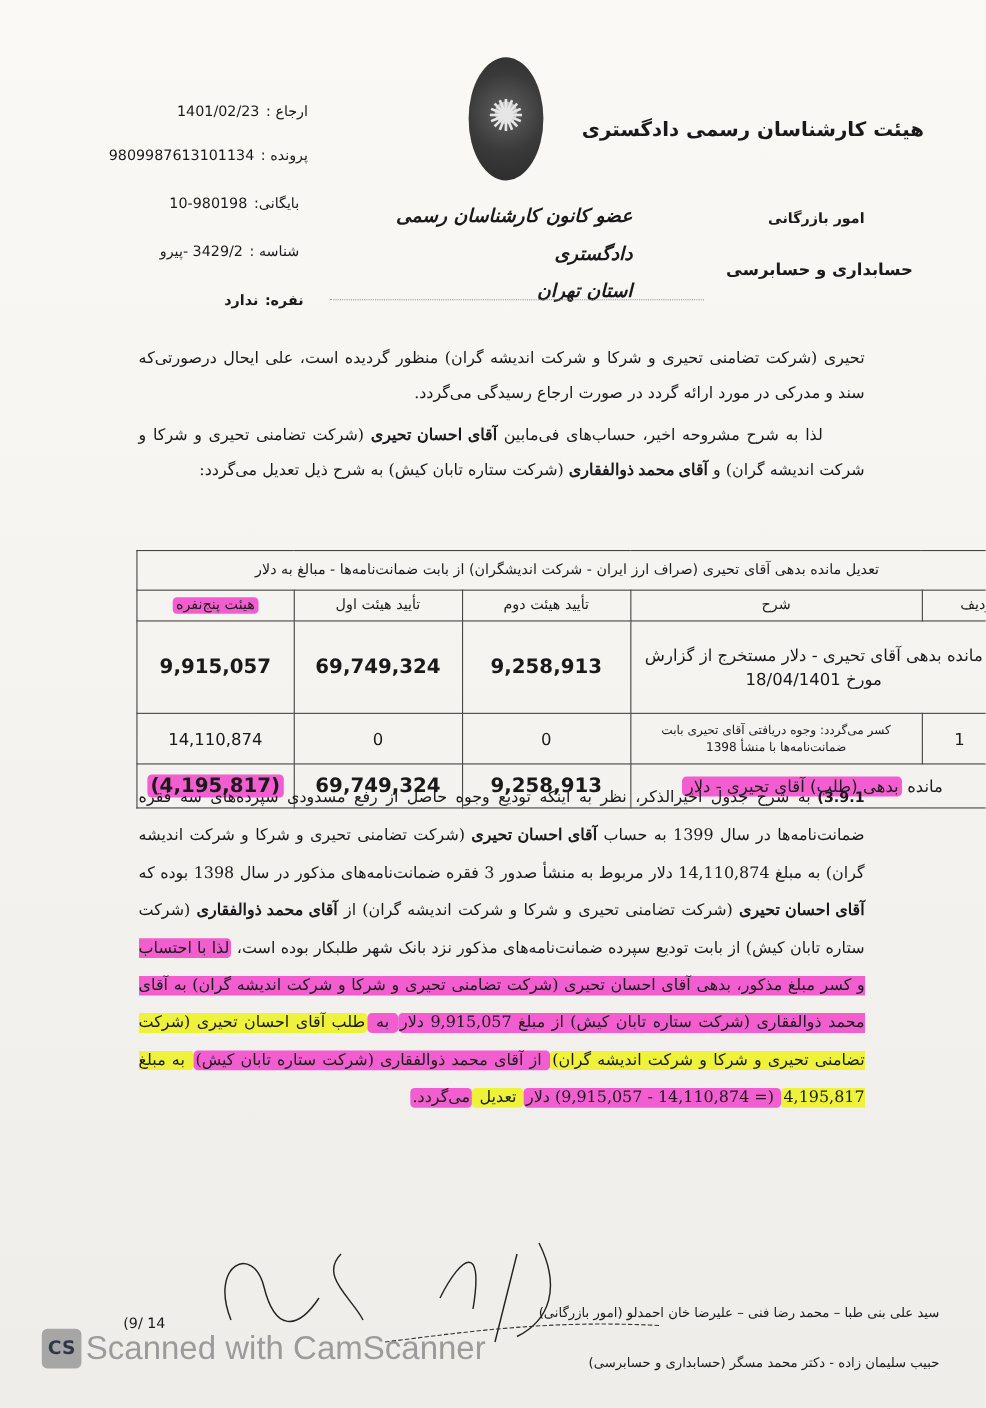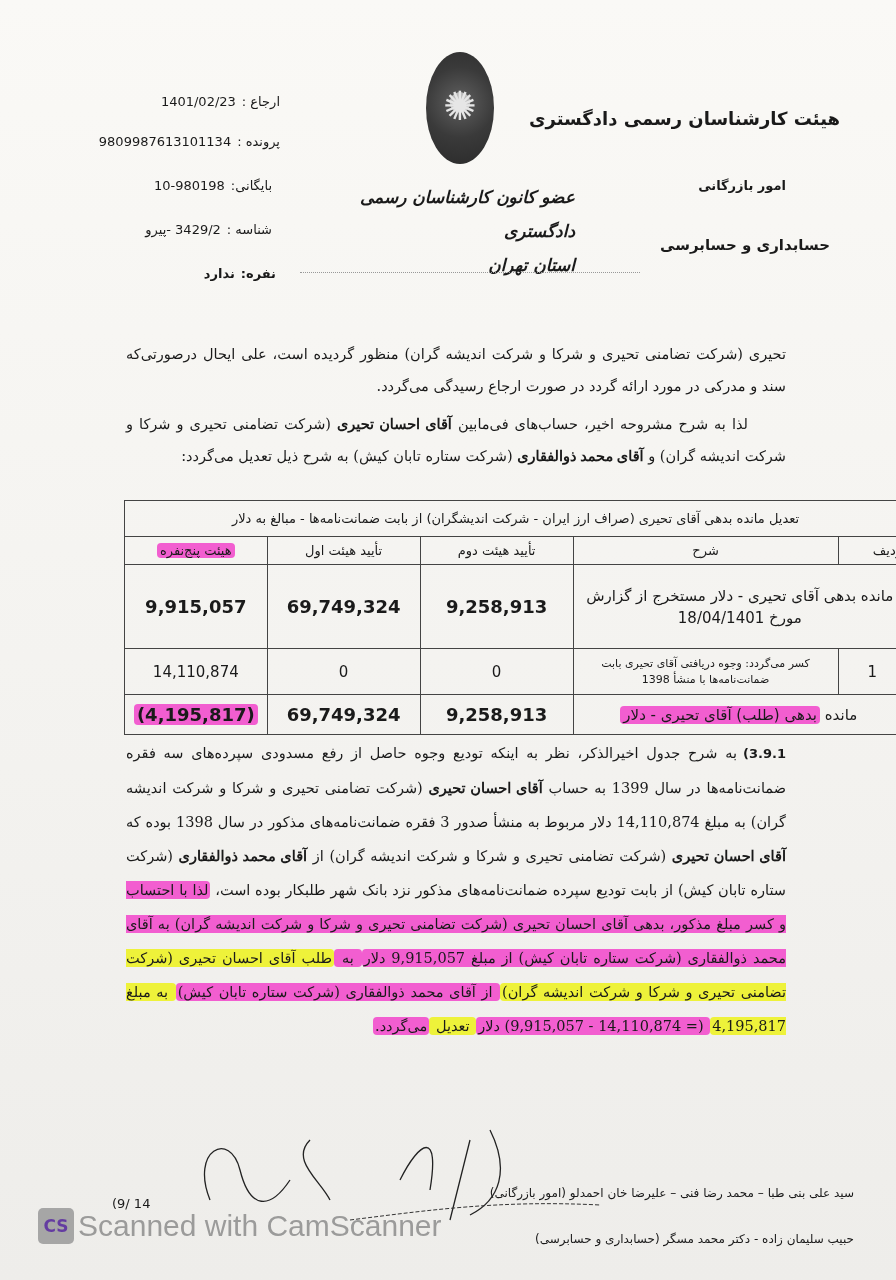--- a/index.html
+++ b/index.html
@@ -11,21 +11,21 @@
     position: relative;
     overflow: hidden;
   }
   .page {
     position: absolute; inset: 0;
     background: linear-gradient(180deg,#faf9f6 0%,#f3f2ef 60%,#eeedea 100%);
   }
   
   .hdr-right { position: absolute; right: 56px; top: 108px; text-align: right; }
   .hdr-right .org { font-size: 18px; font-weight: bold; }
-  .hdr-right .dept1 { position: absolute; right: 54px; top: 70px; font-size: 13px; font-weight: bold; white-space: nowrap; }
+  .hdr-right .dept1 { position: absolute; right: 54px; top: 84px; font-size: 13px; font-weight: bold; white-space: nowrap; }
   .hdr-right .dept2 { position: absolute; right: 10px; top: 128px; font-size: 15px; font-weight: bold; white-space: nowrap; }
 
   .emblem-wrap { position: absolute; left: 400px; top: 52px; width: 120px; }
   .emblem {
     width: 68px; height: 112px; margin: 0 auto;
     border-radius: 50%;
     background: radial-gradient(circle at 50% 45%, #bbb 0 14%, #555 15%, #3a3a3a 50%, #2a2a2a 100%);
     position: relative;
   }
   .emblem .sun {
@@ -42,21 +42,20 @@
   .meta .row { position: absolute; right: 0; white-space: nowrap; display: flex; gap: 6px; direction: rtl; }
   .meta .val { direction: ltr; unicode-bidi: embed; }
   .dots { position: absolute; left: 300px; top: 272px; width: 340px; border-top: 1px dotted #999; }
 
   
   .para {
     position: absolute; right: 110px; width: 660px;
     font-family: "DejaVu Serif", serif; font-size: 14.5px;
     text-align: justify; text-align-last: right;
     line-height: 32px;
-    margin-top: 28px;
   }
   .p1 { top: 310px; }
   .p2 { top: 380px; text-indent: 38px; }
   b { font-weight: bold; font-family: Liberation Serif, serif; }
 
   
   .tbl {
     position: absolute; left: 124px; top: 500px; width: 783px;
     border-collapse: collapse; direction: rtl;
     font-family: "DejaVu Sans", sans-serif;
@@ -73,21 +72,21 @@
   .hl-yellow { background: #eef23a; border-radius: 4px; padding: 0 3px; }
 
   .p3 { top: 708px; right: 110px; width: 660px; line-height: 34px; }
   .p3 .secno { font-family: "DejaVu Sans", sans-serif; font-size: 13px; font-weight: bold; margin-left: 6px; }
   .p3 .hl-pink, .p3 .hl-yellow { padding: 1px 2px; }
 
   
   .signers { position: absolute; right: 42px; top: 1170px; font-size: 12px; text-align: right; line-height: 46px; white-space: nowrap; }
   .pageno { position: absolute; left: 112px; top: 1196px; font-size: 13px; direction: ltr; }
   .cs { position: absolute; left: 38px; top: 1208px; display: flex; align-items: center; gap: 4px; direction: ltr; color: #8d8d8d; opacity: .85; }
-  .cs .logo { width: 36px; height: 36px; background: #9a9a9a; color: #4c1d95; font-weight: bold; font-size: 17px; border-radius: 5px; display: flex; align-items: center; justify-content: center; }
+  .cs .logo { width: 36px; height: 36px; background: #9a9a9a; color: #0f172a; font-weight: bold; font-size: 17px; border-radius: 5px; display: flex; align-items: center; justify-content: center; }
   .cs .txt { font-family: "Liberation Sans", sans-serif; font-size: 30px; }
   .signature { position: absolute; left: 170px; top: 1120px; }
 </style>
 </head>
 <body>
 
 <div class="page">
 
   <div class="hdr-right">
     <div class="org">هیئت کارشناسان رسمی دادگستری</div>

